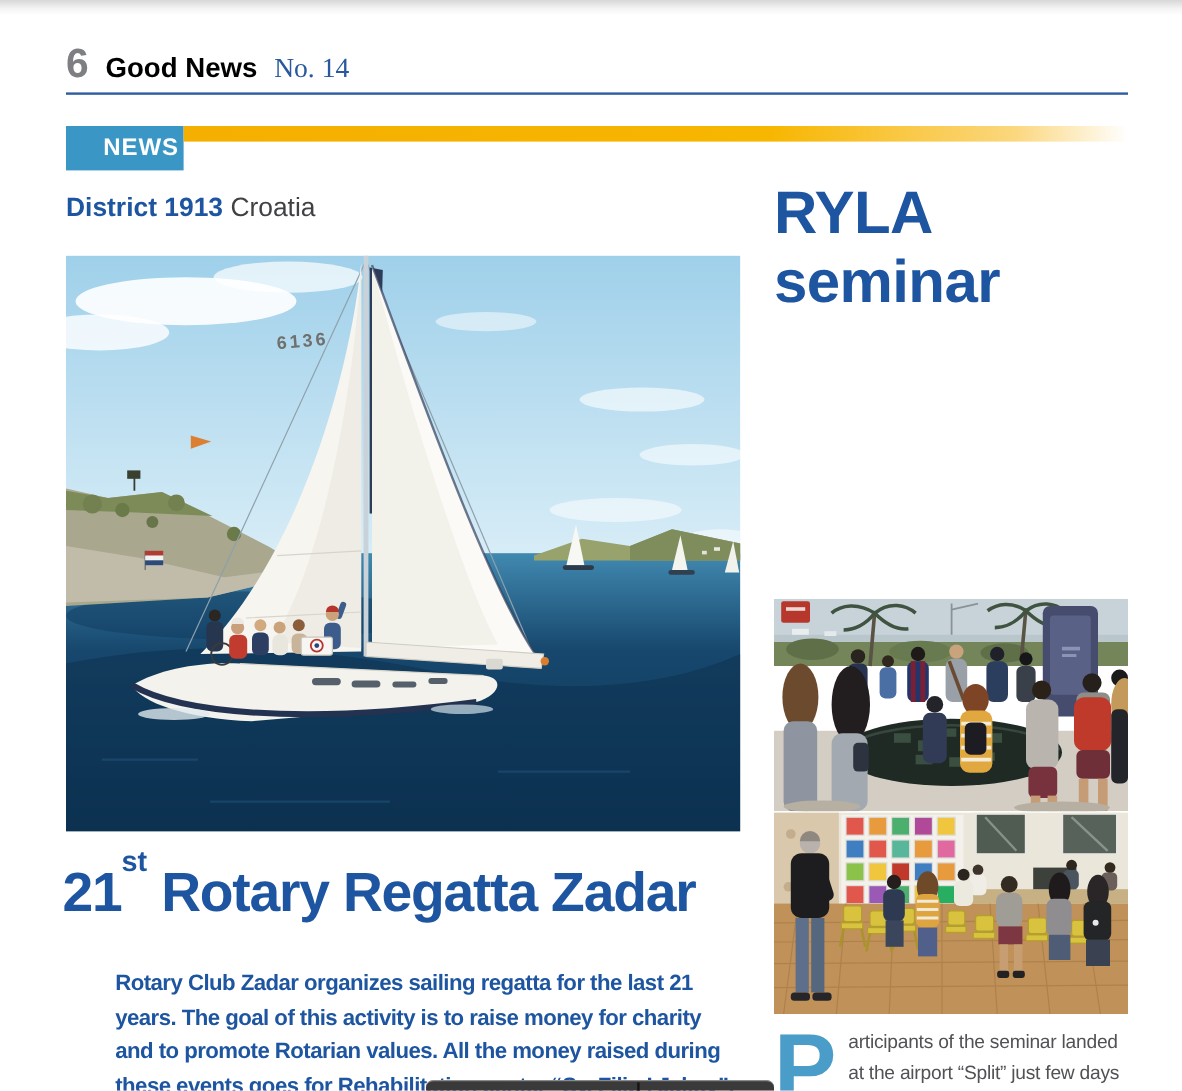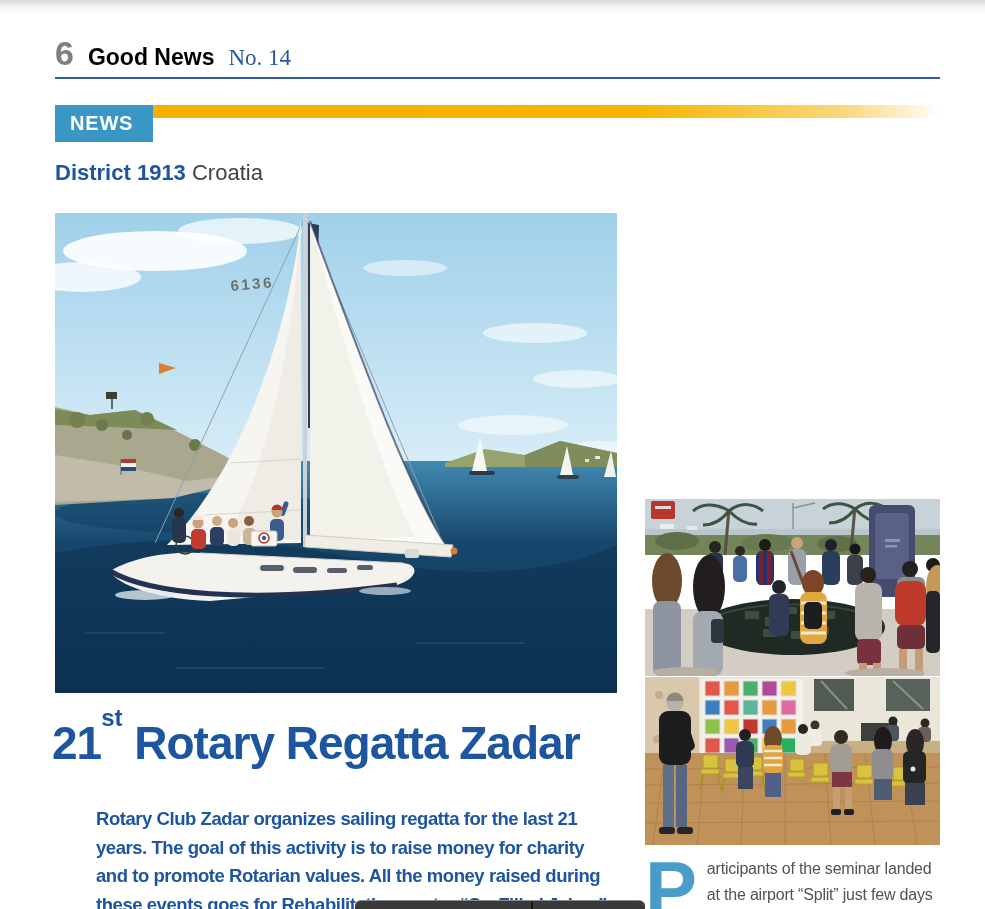--- a/index.html
+++ b/index.html
@@ -14,21 +14,21 @@
   .mast-serif{font-family:"Liberation Serif",serif;font-size:23px;color:#27599c;}
   .mast-bold{font-size:23px;font-weight:bold;color:#000000;}
   .header-rule{left:55px;top:77px;width:885px;height:2px;background:#2f5da0;}
   .logo{right:40px;top:16px;display:flex;align-items:center;gap:6px;}
   .logo-txt{display:flex;flex-direction:column;align-items:flex-end;}
   .logo-brand{font-size:27px;font-weight:bold;color:#1d3f79;line-height:28px;letter-spacing:-.5px;}
   .logo-zone{font-size:13px;color:#27599c;line-height:15px;}
   
   .news-box{left:55px;top:105px;width:98px;height:37px;background:#3a96c5;color:#fff;
             font-size:20px;font-weight:bold;letter-spacing:.8px;display:flex;
-            align-items:center;padding-left:15px;box-sizing:border-box;}
+            align-items:center;padding-left:31px;box-sizing:border-box;}
   .gold-bar{left:153px;top:105px;width:787px;height:13px;
             background:linear-gradient(to right,#f5af00,#f7b600 62%,#fbd77e 88%,#fff);}
   
   .kicker{left:55px;top:160px;font-size:22px;}
   .kicker b{color:#1d55a0;}
   .kicker span{color:#3f4144;font-weight:normal;}
   .photo{display:block;}
   .headline{left:52px;top:716px;font-size:46px;font-weight:bold;color:#1d55a0;letter-spacing:-1px;}
   .headline sup{font-size:24px;position:relative;top:-17px;letter-spacing:0;}
   .lines{white-space:pre-line;}
@@ -168,20 +168,24 @@
 
   <div class="abs headline">
     <span>21</span><sup>st</sup><span> Rotary Regatta Zadar</span>
   </div>
 
   <div class="abs body-left lines">Rotary Club Zadar organizes sailing regatta for the last 21
 years. The goal of this activity is to raise money for charity
 and to promote Rotarian values. All the money raised during
 these events goes for Rehabilitation center “Sv. Filip I Jakov”,</div>
 
+  <div class="abs ryla">
+    <div>RYLA</div>
+    <div>seminar</div>
+  </div>
 
 
   <svg class="abs photo" style="left:645px;top:499px;" width="295" height="177" viewBox="0 0 295 177" preserveAspectRatio="none">
     <rect width="295" height="46" fill="#c7d3d9"></rect>
     <rect y="30" width="295" height="10" fill="#b9c6cc"></rect>
     <rect x="15" y="25" width="14" height="5" fill="#e9edef"></rect>
       <rect x="42" y="27" width="10" height="4" fill="#e4e9ec"></rect>
     <rect x="250" y="23" width="16" height="6" fill="#dfe5e8"></rect>
     <rect x="6" y="2" width="24" height="18" rx="2" fill="#b8372c"></rect>
     <rect x="10" y="7" width="16" height="3" fill="#e8d9d4"></rect>

